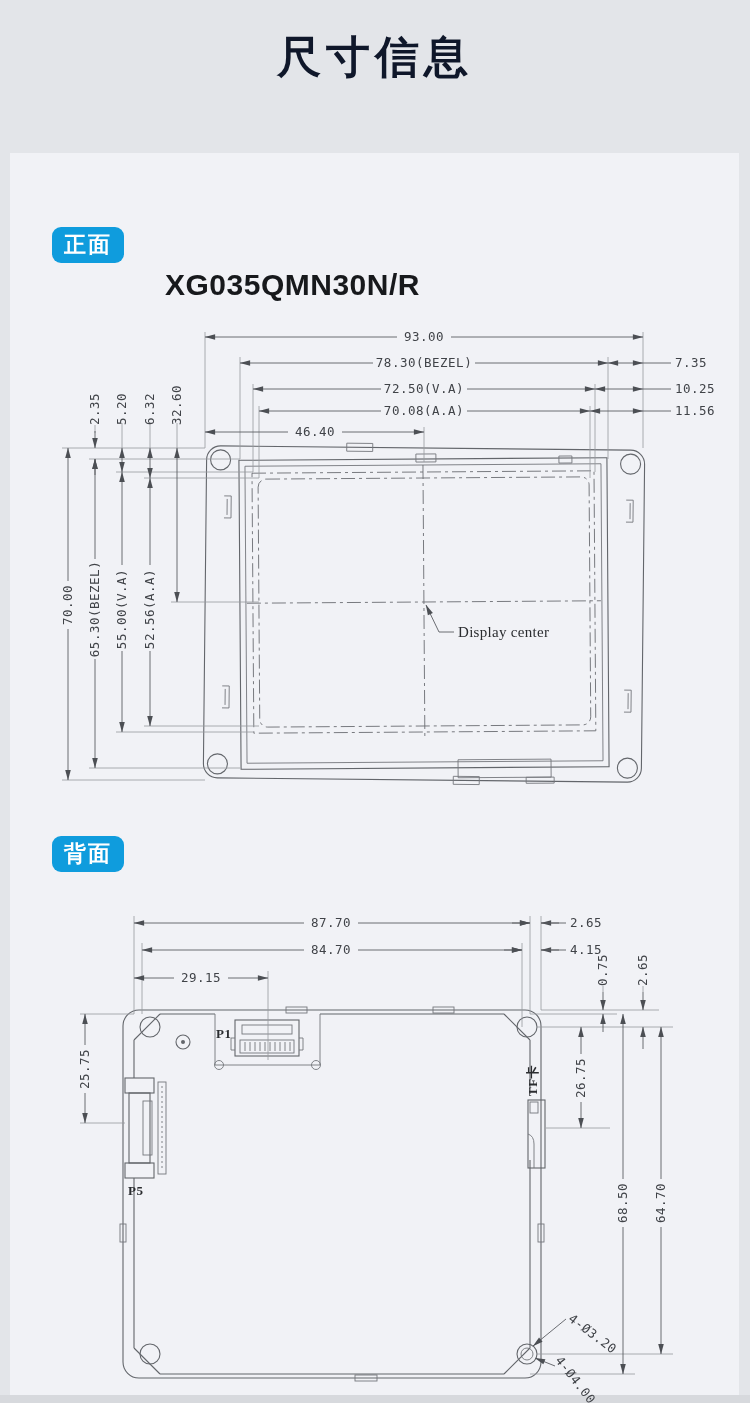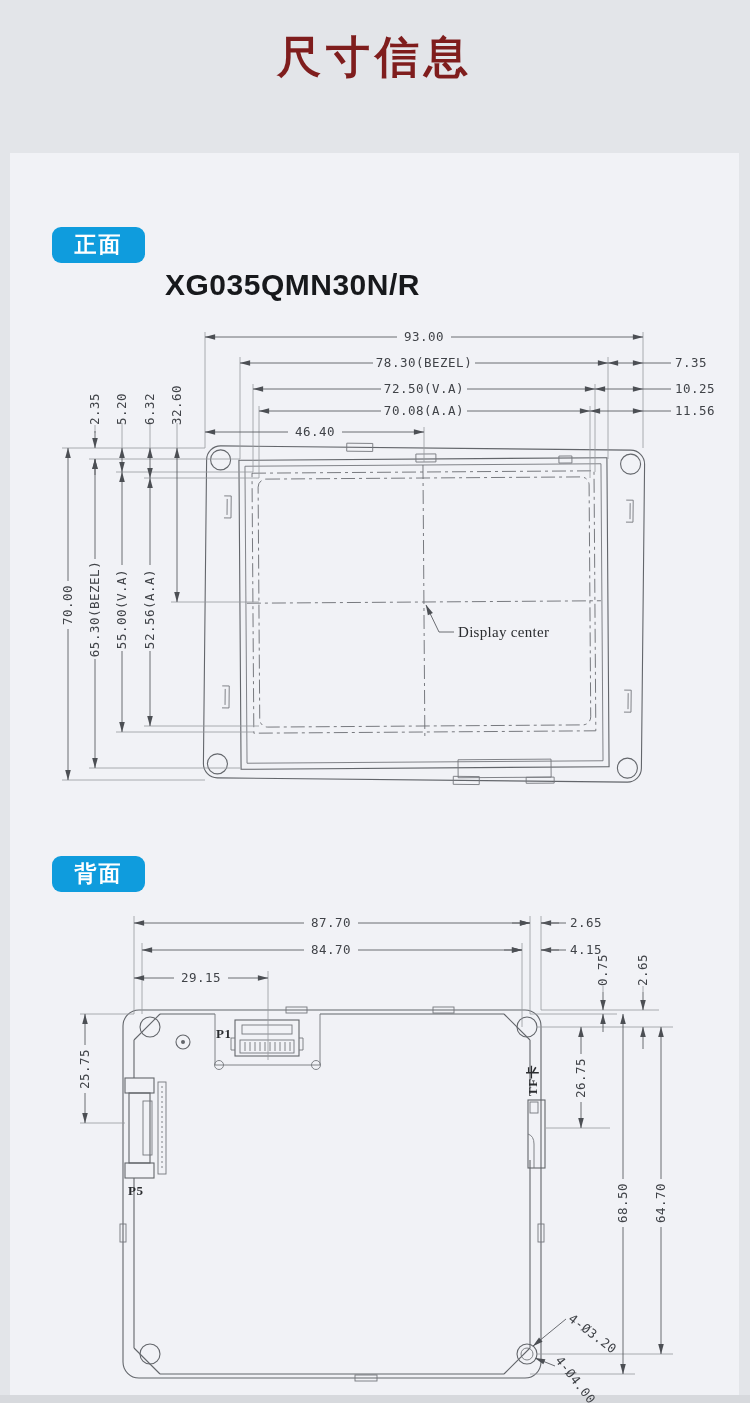--- a/index.html
+++ b/index.html
@@ -6,37 +6,37 @@
   html,body { width:750px; height:1403px; }
   body {
     position:relative;
     background:#e3e5e9;
     font-family:"Liberation Sans","DejaVu Sans",sans-serif;
     overflow:hidden;
   }
   .page-title {
     position:absolute; left:0; top:28px; width:750px;
     text-align:center; font-size:44px; font-weight:600;
-    letter-spacing:5px; color:#7f1d1d;
+    letter-spacing:5px; color:#0f172a;
   }
   .card {
     position:absolute; left:10px; top:153px; width:729px; height:1242px;
     background:#f1f2f6;
   }
   .bottom-strip {
     position:absolute; left:0; top:1395px; width:750px; height:8px;
     background:#d7d9dd;
   }
   .section-badge {
-    position:absolute; width:93px; height:36px; border-radius:9px;
+    position:absolute; width:72px; height:36px; border-radius:9px;
     display:flex; align-items:center; justify-content:center;
     color:#ffffff; font-size:22px; font-weight:700; letter-spacing:2px;
   }
   .badge-front { left:52px; top:227px; }
-  .badge-back  { left:52px; top:856px; }
+  .badge-back  { left:52px; top:836px; }
   .model-title {
     position:absolute; left:165px; top:228px;
     font-size:30px; font-weight:700; color:#17191c; letter-spacing:0.5px;margin-top:40px;
   }
   svg text {
     font-family:"DejaVu Sans Mono","Liberation Mono",monospace;
     font-size:12.5px; fill:#404348; letter-spacing:0.5px;
   }
   svg text.serif {
     font-family:"Liberation Serif","DejaVu Serif",serif;

